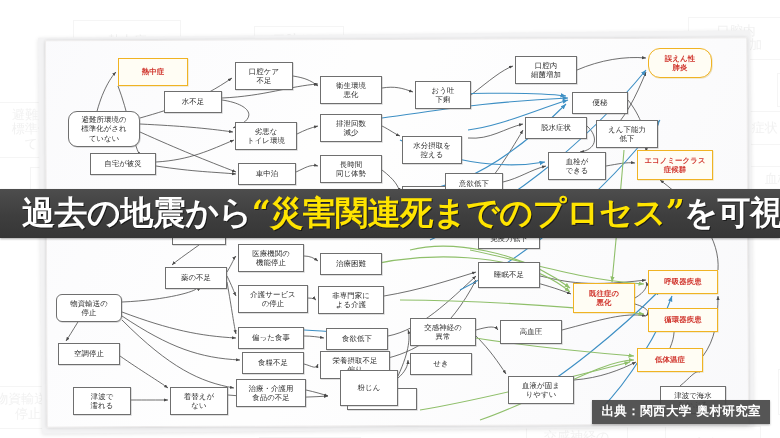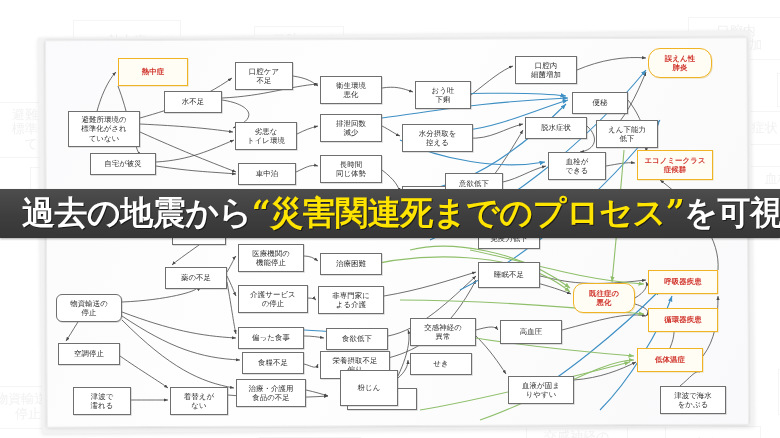--- a/index.html
+++ b/index.html
@@ -238,39 +238,39 @@
       <path d="M430,330 C480,340 560,350 634,356"></path>
       <path d="M410,250 C450,240 520,250 570,288"></path>
       <path d="M350,270 C420,250 520,250 570,292"></path>
       <path d="M480,420 C540,400 600,360 634,360"></path>
       <path d="M420,410 C480,400 560,380 630,362"></path>
     </g>
   </svg>
 
   <div id="nodes-layer">
       <div class="node outcome" style="left: 118px; top: 58px; width: 70px; height: 28px;">熱中症</div>
-      <div class="node cause" style="left: 68px; top: 111px; width: 72px; height: 36px;">避難所環境の
+      <div class="node cause" style="left: 68px; top: 111px; width: 72px; height: 36px; border-radius: 9px;">避難所環境の
 標準化がされ
 ていない</div>
       <div class="node cause" style="left: 90px; top: 153px; width: 66px; height: 22px;">自宅が被災</div>
       <div class="node cause" style="left: 164px; top: 91px; width: 58px; height: 22px;">水不足</div>
       <div class="node cause" style="left: 235px; top: 62px; width: 58px; height: 28px;">口腔ケア
 不足</div>
       <div class="node cause" style="left: 235px; top: 122px; width: 62px; height: 28px;">劣悪な
 トイレ環境</div>
       <div class="node cause" style="left: 238px; top: 163px; width: 58px; height: 22px;">車中泊</div>
       <div class="node mid" style="left: 320px; top: 76px; width: 62px; height: 28px;">衛生環境
 悪化</div>
       <div class="node mid" style="left: 320px; top: 114px; width: 62px; height: 28px;">排泄回数
 減少</div>
       <div class="node mid" style="left: 320px; top: 155px; width: 62px; height: 28px;">長時間
 同じ体勢</div>
       <div class="node mid" style="left: 415px; top: 81px; width: 56px; height: 28px;">おう吐
 下痢</div>
-      <div class="node mid" style="left: 402px; top: 124px; width: 71px; height: 28px;">水分摂取を
+      <div class="node mid" style="left: 402px; top: 136px; width: 60px; height: 28px;">水分摂取を
 控える</div>
       <div class="node mid" style="left: 402px; top: 186px; width: 66px; height: 26px;">身体活動性
 低下</div>
       <div class="node mid" style="left: 445px; top: 173px; width: 58px; height: 22px;">意欲低下</div>
       <div class="node mid" style="left: 515px; top: 56px; width: 62px; height: 28px;">口腔内
 細菌増加</div>
       <div class="node outcome" style="left: 648px; top: 48px; width: 64px; height: 30px; border-radius: 12px;">誤えん性
 肺炎</div>
       <div class="node mid" style="left: 572px; top: 92px; width: 56px; height: 22px;">便秘</div>
       <div class="node mid" style="left: 525px; top: 117px; width: 62px; height: 22px;">脱水症状</div>
@@ -299,34 +299,35 @@
 食品の不足</div>
       <div class="node mid" style="left: 320px; top: 253px; width: 62px; height: 22px;">治療困難</div>
       <div class="node mid" style="left: 318px; top: 286px; width: 66px; height: 28px;">非専門家に
 よる介護</div>
       <div class="node mid" style="left: 326px; top: 328px; width: 62px; height: 22px;">食欲低下</div>
       <div class="node mid" style="left: 320px; top: 351px; width: 70px; height: 28px;">栄養摂取不足
 偏り</div>
       <div class="node mid" style="left: 347px; top: 388px; width: 70px; height: 22px;">寒さ</div>
       <div class="node mid" style="left: 478px; top: 229px; width: 62px; height: 20px;">免疫力低下</div>
       <div class="node mid" style="left: 478px; top: 262px; width: 62px; height: 26px;">睡眠不足</div>
-      <div class="node outcome" style="left: 573px; top: 283px; width: 62px; height: 30px; border-radius: 10px;">既往症の
+      <div class="node outcome" style="left: 573px; top: 283px; width: 62px; height: 30px;">既往症の
 悪化</div>
       <div class="node mid" style="left: 410px; top: 318px; width: 66px; height: 28px;">交感神経の
 異常</div>
       <div class="node mid" style="left: 500px; top: 320px; width: 62px; height: 24px;">高血圧</div>
       <div class="node mid" style="left: 410px; top: 353px; width: 62px; height: 22px;">せき</div>
       <div class="node mid" style="left: 340px; top: 370px; width: 58px; height: 36px;">粉じん</div>
       <div class="node mid" style="left: 508px; top: 376px; width: 66px; height: 28px;">血液が固ま
 りやすい</div>
       <div class="node outcome" style="left: 648px; top: 270px; width: 70px; height: 24px;">呼吸器疾患</div>
       <div class="node outcome" style="left: 648px; top: 308px; width: 70px; height: 24px;">循環器疾患</div>
       <div class="node outcome" style="left: 637px; top: 348px; width: 66px; height: 24px;">低体温症</div>
       <div class="node cause" style="left: 660px; top: 386px; width: 66px; height: 28px;">津波で海水
 をかぶる</div>
     </div>
 
   <div class="title-banner">
     <div class="title-text"><span>過去の地震から</span><span class="hl">“災害関連死までのプロセス”</span><span>を可視化</span></div>
   </div>
 
+  <div class="credit">出典：関西大学 奥村研究室</div>
 
 </div>
 
 </body></html>

